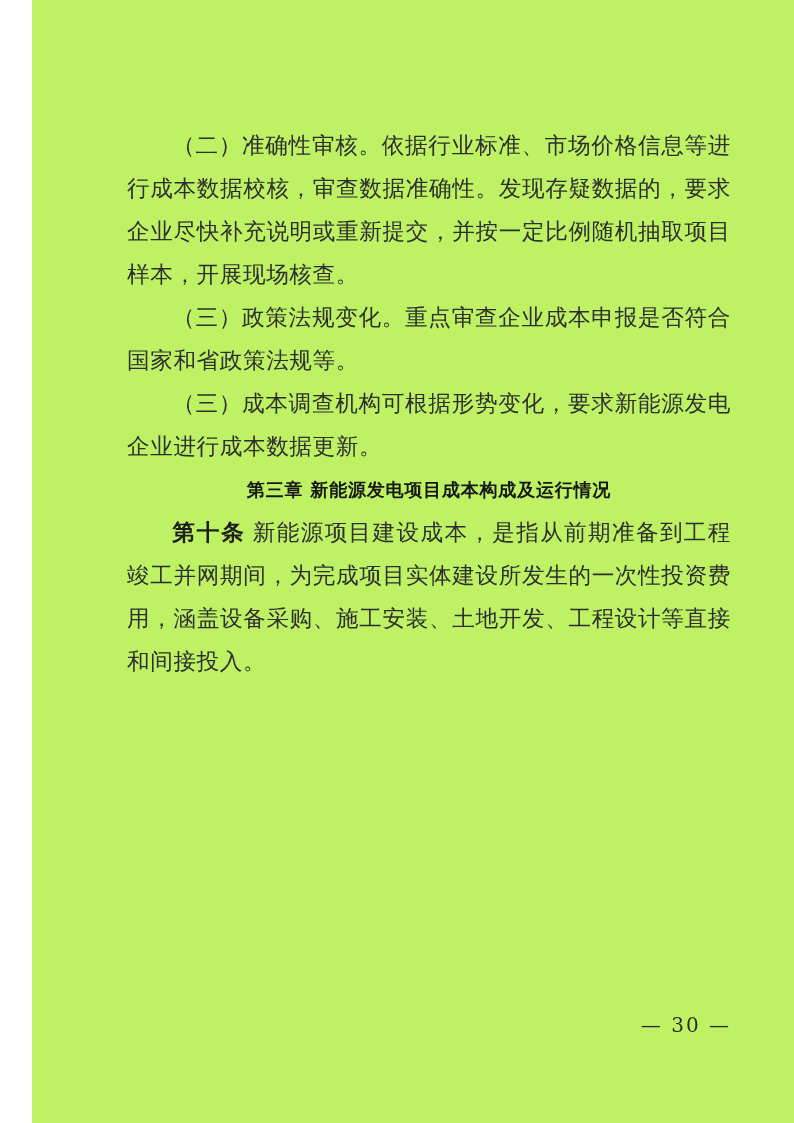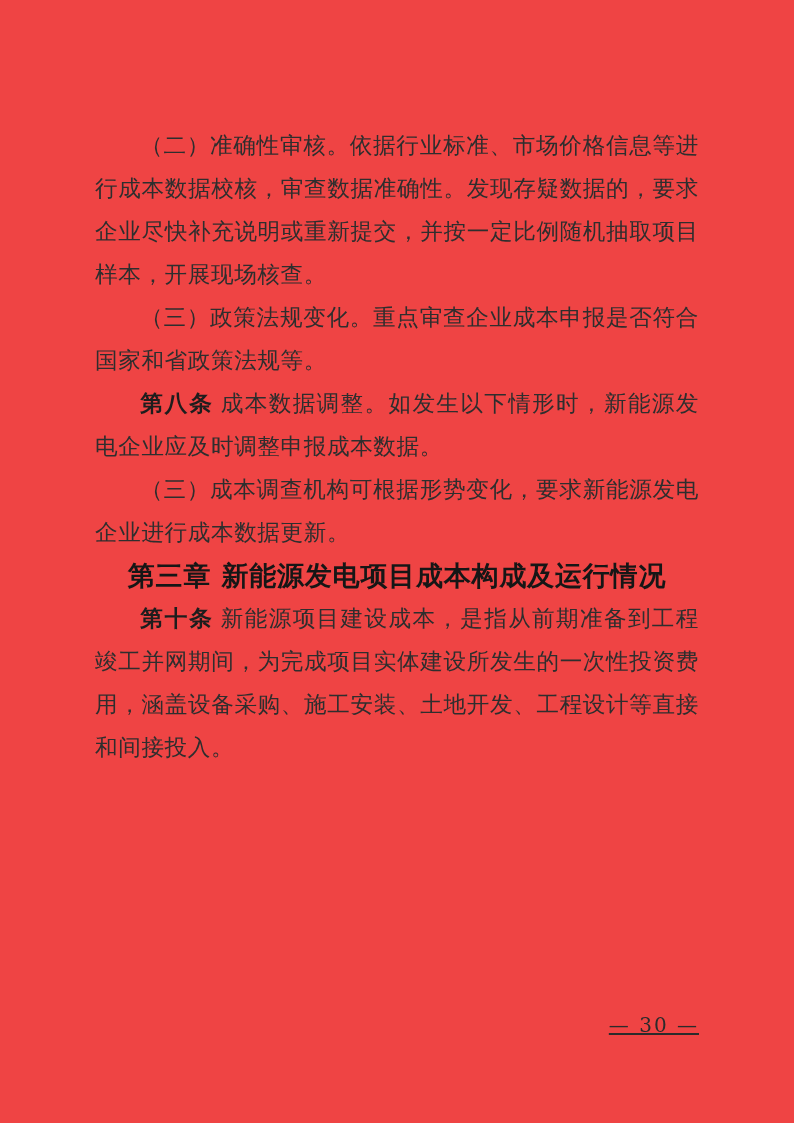--- a/index.html
+++ b/index.html
@@ -14,21 +14,22 @@
     position: relative;
     overflow: hidden;
     font-family: "DejaVu Serif", "Liberation Serif", serif;
     color: #2b2b2b;
     -webkit-font-smoothing: antialiased;
   }
 
   .page {
     position: absolute;
     inset: 0;
-    background: #ef4444;
+    background: #bef264;
+    margin-left: 32px;
   }
 
   
   .content {
     position: absolute;
     left: 95px;
     top: 124px;
     width: 604px;
   }
 
@@ -49,21 +50,21 @@
   .para .lead {
     font-weight: 700;
     letter-spacing: 1.2px;
     font-family: "DejaVu Sans", "Liberation Sans", sans-serif;
     color: #1d1d1d;
     margin-right: 7px;
   }
 
   
   .chapter-heading {
-    font-size: 27px;
+    font-size: 18px;
     line-height: 43px;
     text-align: center;
     font-weight: 700;
     letter-spacing: 0.8px;
     margin: 0;
     text-indent: 0;
     color: #161616;
     font-family: "DejaVu Sans", "Liberation Sans", sans-serif;
   }
 
@@ -71,32 +72,30 @@
   .page-number {
     position: absolute;
     left: 95px;
     width: 604px;
     top: 1013px;
     text-align: right;
     font-size: 20px;
     letter-spacing: 2px;
     color: #2b2b2b;
     font-family: "DejaVu Serif", "Liberation Serif", serif;
-    text-decoration: underline;
   }
 </style>
 </head>
 <body>
 
 <div class="page">
 
   <div class="content" id="body-root">
       <p class="para">（二）准确性审核。依据行业标准、市场价格信息等进行成本数据校核，审查数据准确性。发现存疑数据的，要求企业尽快补充说明或重新提交，并按一定比例随机抽取项目样本，开展现场核查。</p>
       <p class="para">（三）政策法规变化。重点审查企业成本申报是否符合国家和省政策法规等。</p>
-      <p class="para"><span class="lead">第八条</span><span>成本数据调整。如发生以下情形时，新能源发电企业应及时调整申报成本数据。</span></p>
       <p class="para">（三）成本调查机构可根据形势变化，要求新能源发电企业进行成本数据更新。</p>
       <div class="chapter-heading">第三章  新能源发电项目成本构成及运行情况</div>
       <p class="para"><span class="lead">第十条</span><span>新能源项目建设成本，是指从前期准备到工程竣工并网期间，为完成项目实体建设所发生的一次性投资费用，涵盖设备采购、施工安装、土地开发、工程设计等直接和间接投入。</span></p>
     </div>
 
   <div class="page-number">
     <span>— 30 —</span>
   </div>
 
 </div>

